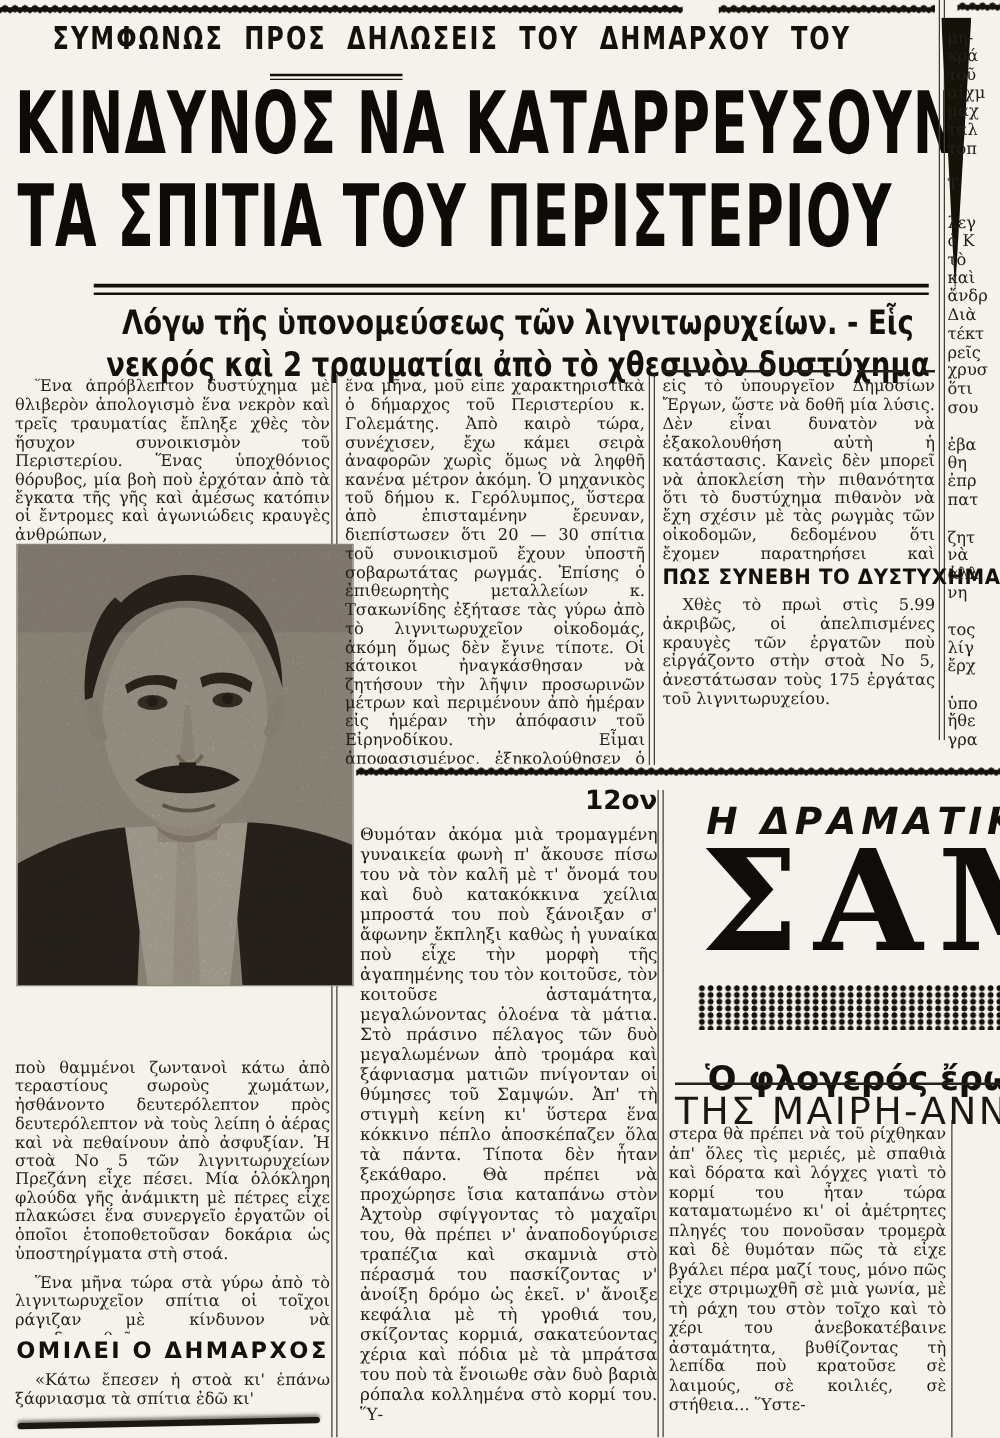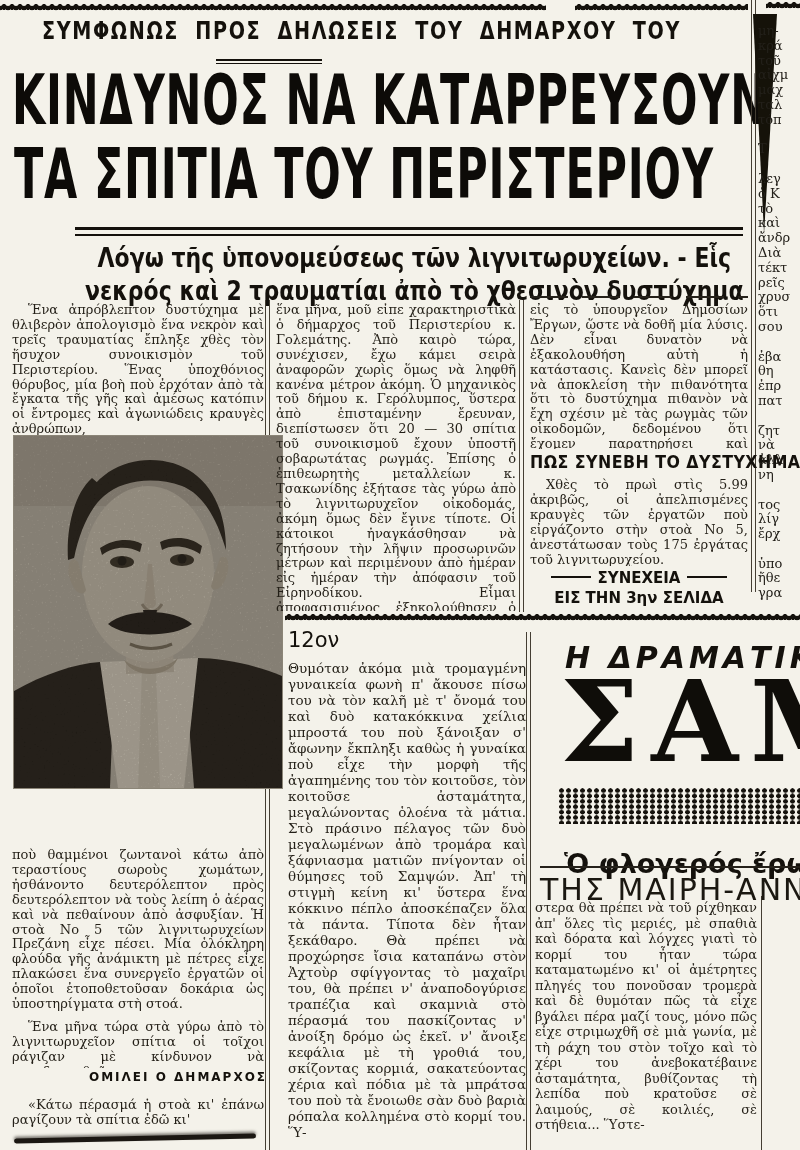--- a/index.html
+++ b/index.html
@@ -26,21 +26,21 @@
           transform:scale(0.8,1.05);transform-origin:0 0;color:#14110c;}
   .headline{font-weight:bold;font-size:53px;line-height:56px;letter-spacing:1px;white-space:nowrap;
           transform:scale(0.81,1.3);transform-origin:0 0;color:#0d0b08;}
   .subhead{font-weight:bold;font-size:25px;line-height:31px;text-align:center;
           transform:scale(0.88,1.08);transform-origin:0 0;color:#14110c;}
   .sec-head{font-weight:bold;font-size:17px;letter-spacing:0.5px;white-space:nowrap;color:#14110c;
           transform:scaleX(0.93);transform-origin:0 0;}
   .cont{font-weight:bold;font-size:15px;color:#14110c;text-align:center;line-height:20px;}
   .dash{display:inline-block;width:40px;border-top:2px solid #14110c;vertical-align:middle;margin:0 7px 3px 7px;}
   .caption{font-size:13.5px;line-height:16.5px;text-align:center;color:#231f17;}
-  .part-no{font-weight:normal;font-size:21px;text-align:left;color:#14110c;}
+  .part-no{font-weight:bold;font-size:21px;text-align:right;color:#14110c;}
   .serial-kicker{font-weight:bold;font-style:italic;font-size:30px;letter-spacing:4px;white-space:nowrap;color:#14110c;}
   .serial-title{font-family:"DejaVu Serif",serif;font-weight:bold;font-size:112px;line-height:100px;
           letter-spacing:12px;white-space:nowrap;color:#0f0d09;}
   .serial-sub{font-weight:bold;font-size:27px;white-space:nowrap;color:#14110c;}
   .serial-by{font-size:30px;letter-spacing:2px;white-space:nowrap;color:#1b1811;}
   .edge-frag{font-size:13px;line-height:14.8px;color:#23201a;overflow:hidden;}
   .smudge-bar{background:#1b1712;height:5px;border-radius:3px;transform:rotate(-1.2deg);box-shadow:0 -2px 3px rgba(27,23,18,.55);}
 </style>
 </head>
 <body>
@@ -103,37 +103,33 @@
       <path d="M116,208 C130,214 144,214 158,208" stroke="#6d6453" stroke-width="3" fill="none"></path>
       <path d="M110,224 C126,236 148,236 164,222 C156,242 120,244 110,224 Z" fill="#a79d8a"></path>
       <rect width="268" height="352" filter="url(#grain)" opacity="0.4"></rect>
     </svg>
   </div>
 
 
   <div class="abs body-text" style="left:12px;top:848px;width:252px;height:172px;">ποὺ θαμμένοι ζωντανοὶ κάτω ἀπὸ τεραστίους σωροὺς χωμάτων, ἠσθάνοντο δευτερόλεπτον πρὸς δευτερόλεπτον νὰ τοὺς λείπη ὁ ἀέρας καὶ νὰ πεθαίνουν ἀπὸ ἀσφυξίαν. Ἡ στοὰ Νο 5 τῶν λιγνιτωρυχείων Πρεζάνη εἶχε πέσει. Μία ὁλόκληρη φλούδα γῆς ἀνάμικτη μὲ πέτρες εἶχε πλακώσει ἕνα συνεργεῖο ἐργατῶν οἱ ὁποῖοι ἐτοποθετοῦσαν δοκάρια ὡς ὑποστηρίγματα στὴ στοά.</div>
   <div class="abs body-text indent" style="left:12px;top:1020px;width:252px;height:48px;">Ἕνα μῆνα τώρα στὰ γύρω ἀπὸ τὸ λιγνιτωρυχεῖον σπίτια οἱ τοῖχοι ράγιζαν μὲ κίνδυνον νὰ κατεδαφισθοῦν.</div>
 
-  <div class="abs sans" style="left:12px;top:1070px;width:252px;text-align:center;font-weight:bold;font-size:12px;letter-spacing:2px;color:#14110c;margin-left:40px;">ΟΜΙΛΕΙ Ο ΔΗΜΑΡΧΟΣ</div>
+  <div class="abs sans" style="left:12px;top:1070px;width:252px;text-align:center;font-weight:bold;font-size:18px;letter-spacing:2px;color:#14110c;">ΟΜΙΛΕΙ Ο ΔΗΜΑΡΧΟΣ</div>
 
-  <div class="abs body-text indent" style="left:12px;top:1098px;width:252px;height:50px;">«Κάτω πέρασμά ἡ στοὰ κι' ἐπάνω ραγίζουν τὰ σπίτια ἐδῶ κι'</div>
+  <div class="abs body-text indent" style="left:12px;top:1098px;width:252px;height:50px;">«Κάτω ἔπεσεν ἡ στοὰ κι' ἐπάνω ξάφνιασμα τὰ σπίτια ἐδῶ κι'</div>
   <div class="abs smudge-bar" style="left:14px;top:1136px;width:242px;"></div>
 
   <div class="abs body-text" style="left:276px;top:303px;width:240px;height:308px;">ἕνα μῆνα, μοῦ εἶπε χαρακτηριστικὰ ὁ δήμαρχος τοῦ Περιστερίου κ. Γολεμάτης. Ἀπὸ καιρὸ τώρα, συνέχισεν, ἔχω κάμει σειρὰ ἀναφορῶν χωρὶς ὅμως νὰ ληφθῆ κανένα μέτρον ἀκόμη. Ὁ μηχανικὸς τοῦ δήμου κ. Γερόλυμπος, ὕστερα ἀπὸ ἐπισταμένην ἔρευναν, διεπίστωσεν ὅτι 20 — 30 σπίτια τοῦ συνοικισμοῦ ἔχουν ὑποστῆ σοβαρωτάτας ρωγμάς. Ἐπίσης ὁ ἐπιθεωρητὴς μεταλλείων κ. Τσακωνίδης ἐξήτασε τὰς γύρω ἀπὸ τὸ λιγνιτωρυχεῖον οἰκοδομάς, ἀκόμη ὅμως δὲν ἔγινε τίποτε. Οἱ κάτοικοι ἠναγκάσθησαν νὰ ζητήσουν τὴν λῆψιν προσωρινῶν μέτρων καὶ περιμένουν ἀπὸ ἡμέραν εἰς ἡμέραν τὴν ἀπόφασιν τοῦ Εἰρηνοδίκου. Εἶμαι ἀποφασισμένος, ἐξηκολούθησεν ὁ κ. δήμαρχος, νὰ προσφύγω ἐντὸς τῶν ἡμερῶν</div>
 
   <div class="abs broken-rule" style="left:530px;top:296px;width:218px;"></div>
   <div class="abs body-text" style="left:530px;top:303px;width:218px;height:146px;">εἰς τὸ ὑπουργεῖον Δημοσίων Ἔργων, ὥστε νὰ δοθῆ μία λύσις. Δὲν εἶναι δυνατὸν νὰ ἐξακολουθήση αὐτὴ ἡ κατάστασις. Κανεὶς δὲν μπορεῖ νὰ ἀποκλείση τὴν πιθανότητα ὅτι τὸ δυστύχημα πιθανὸν νὰ ἔχη σχέσιν μὲ τὰς ρωγμὰς τῶν οἰκοδομῶν, δεδομένου ὅτι ἔχομεν παρατηρήσει καὶ «διατάραξιν τοῦ ἐδάφους».</div>
 
   <div class="abs sec-head sans" style="left:530px;top:452px;">ΠΩΣ ΣΥΝΕΒΗ ΤΟ ΔΥΣΤΥΧΗΜΑ</div>
   <div class="abs body-text indent" style="left:530px;top:478px;width:218px;height:88px;">Χθὲς τὸ πρωὶ στὶς 5.99 ἀκριβῶς, οἱ ἀπελπισμένες κραυγὲς τῶν ἐργατῶν ποὺ εἰργάζοντο στὴν στοὰ Νο 5, ἀνεστάτωσαν τοὺς 175 ἐργάτας τοῦ λιγνιτωρυχείου.</div>
 
-  <div class="abs cont sans" style="left:524px;top:568px;width:230px;">
-    <div><span class="dash"></span><span>ΣΥΝΕΧΕΙΑ</span><span class="dash"></span></div>
-    <div>ΕΙΣ ΤΗΝ 3ην ΣΕΛΙΔΑ</div>
-  </div>
 
   <div class="abs squiggle" style="left:285px;top:613px;width:515px;"></div>
 
   <div class="abs part-no sans" style="left:288px;top:628px;width:238px;">12ον</div>
   <div class="abs body-text" style="left:288px;top:660px;width:238px;height:490px;line-height:16px;font-size:13.5px;">Θυμόταν ἀκόμα μιὰ τρομαγμένη γυναικεία φωνὴ π' ἄκουσε πίσω του νὰ τὸν καλῆ μὲ τ' ὄνομά του καὶ δυὸ κατακόκκινα χείλια μπροστά του ποὺ ξάνοιξαν σ' ἄφωνην ἔκπληξι καθὼς ἡ γυναίκα ποὺ εἶχε τὴν μορφὴ τῆς ἀγαπημένης του τὸν κοιτοῦσε, τὸν κοιτοῦσε ἀσταμάτητα, μεγαλώνοντας ὁλοένα τὰ μάτια. Στὸ πράσινο πέλαγος τῶν δυὸ μεγαλωμένων ἀπὸ τρομάρα καὶ ξάφνιασμα ματιῶν πνίγονταν οἱ θύμησες τοῦ Σαμψών. Ἀπ' τὴ στιγμὴ κείνη κι' ὕστερα ἕνα κόκκινο πέπλο ἀποσκέπαζεν ὅλα τὰ πάντα. Τίποτα δὲν ἦταν ξεκάθαρο. Θὰ πρέπει νὰ προχώρησε ἴσια καταπάνω στὸν Ἀχτοὺρ σφίγγοντας τὸ μαχαῖρι του, θὰ πρέπει ν' ἀναποδογύρισε τραπέζια καὶ σκαμνιὰ στὸ πέρασμά του πασκίζοντας ν' ἀνοίξη δρόμο ὡς ἐκεῖ. ν' ἄνοιξε κεφάλια μὲ τὴ γροθιά του, σκίζοντας κορμιά, σακατεύοντας χέρια καὶ πόδια μὲ τὰ μπράτσα του ποὺ τὰ ἔνοιωθε σὰν δυὸ βαριὰ ρόπαλα κολλημένα στὸ κορμί του. Ὕ-</div>
 
   <div class="abs serial-kicker sans" style="left:565px;top:640px;">Η ΔΡΑΜΑΤΙΚ</div>
   <div class="abs serial-title" style="left:560px;top:672px;">ΣΑΜ</div>
   <div class="abs squiggle-band" style="left:558px;top:788px;width:242px;height:36px;"></div>
   <div class="abs serial-sub sans" style="left:564px;top:828px;margin-top:20px;">Ὁ φλογερός ἔρω</div>

